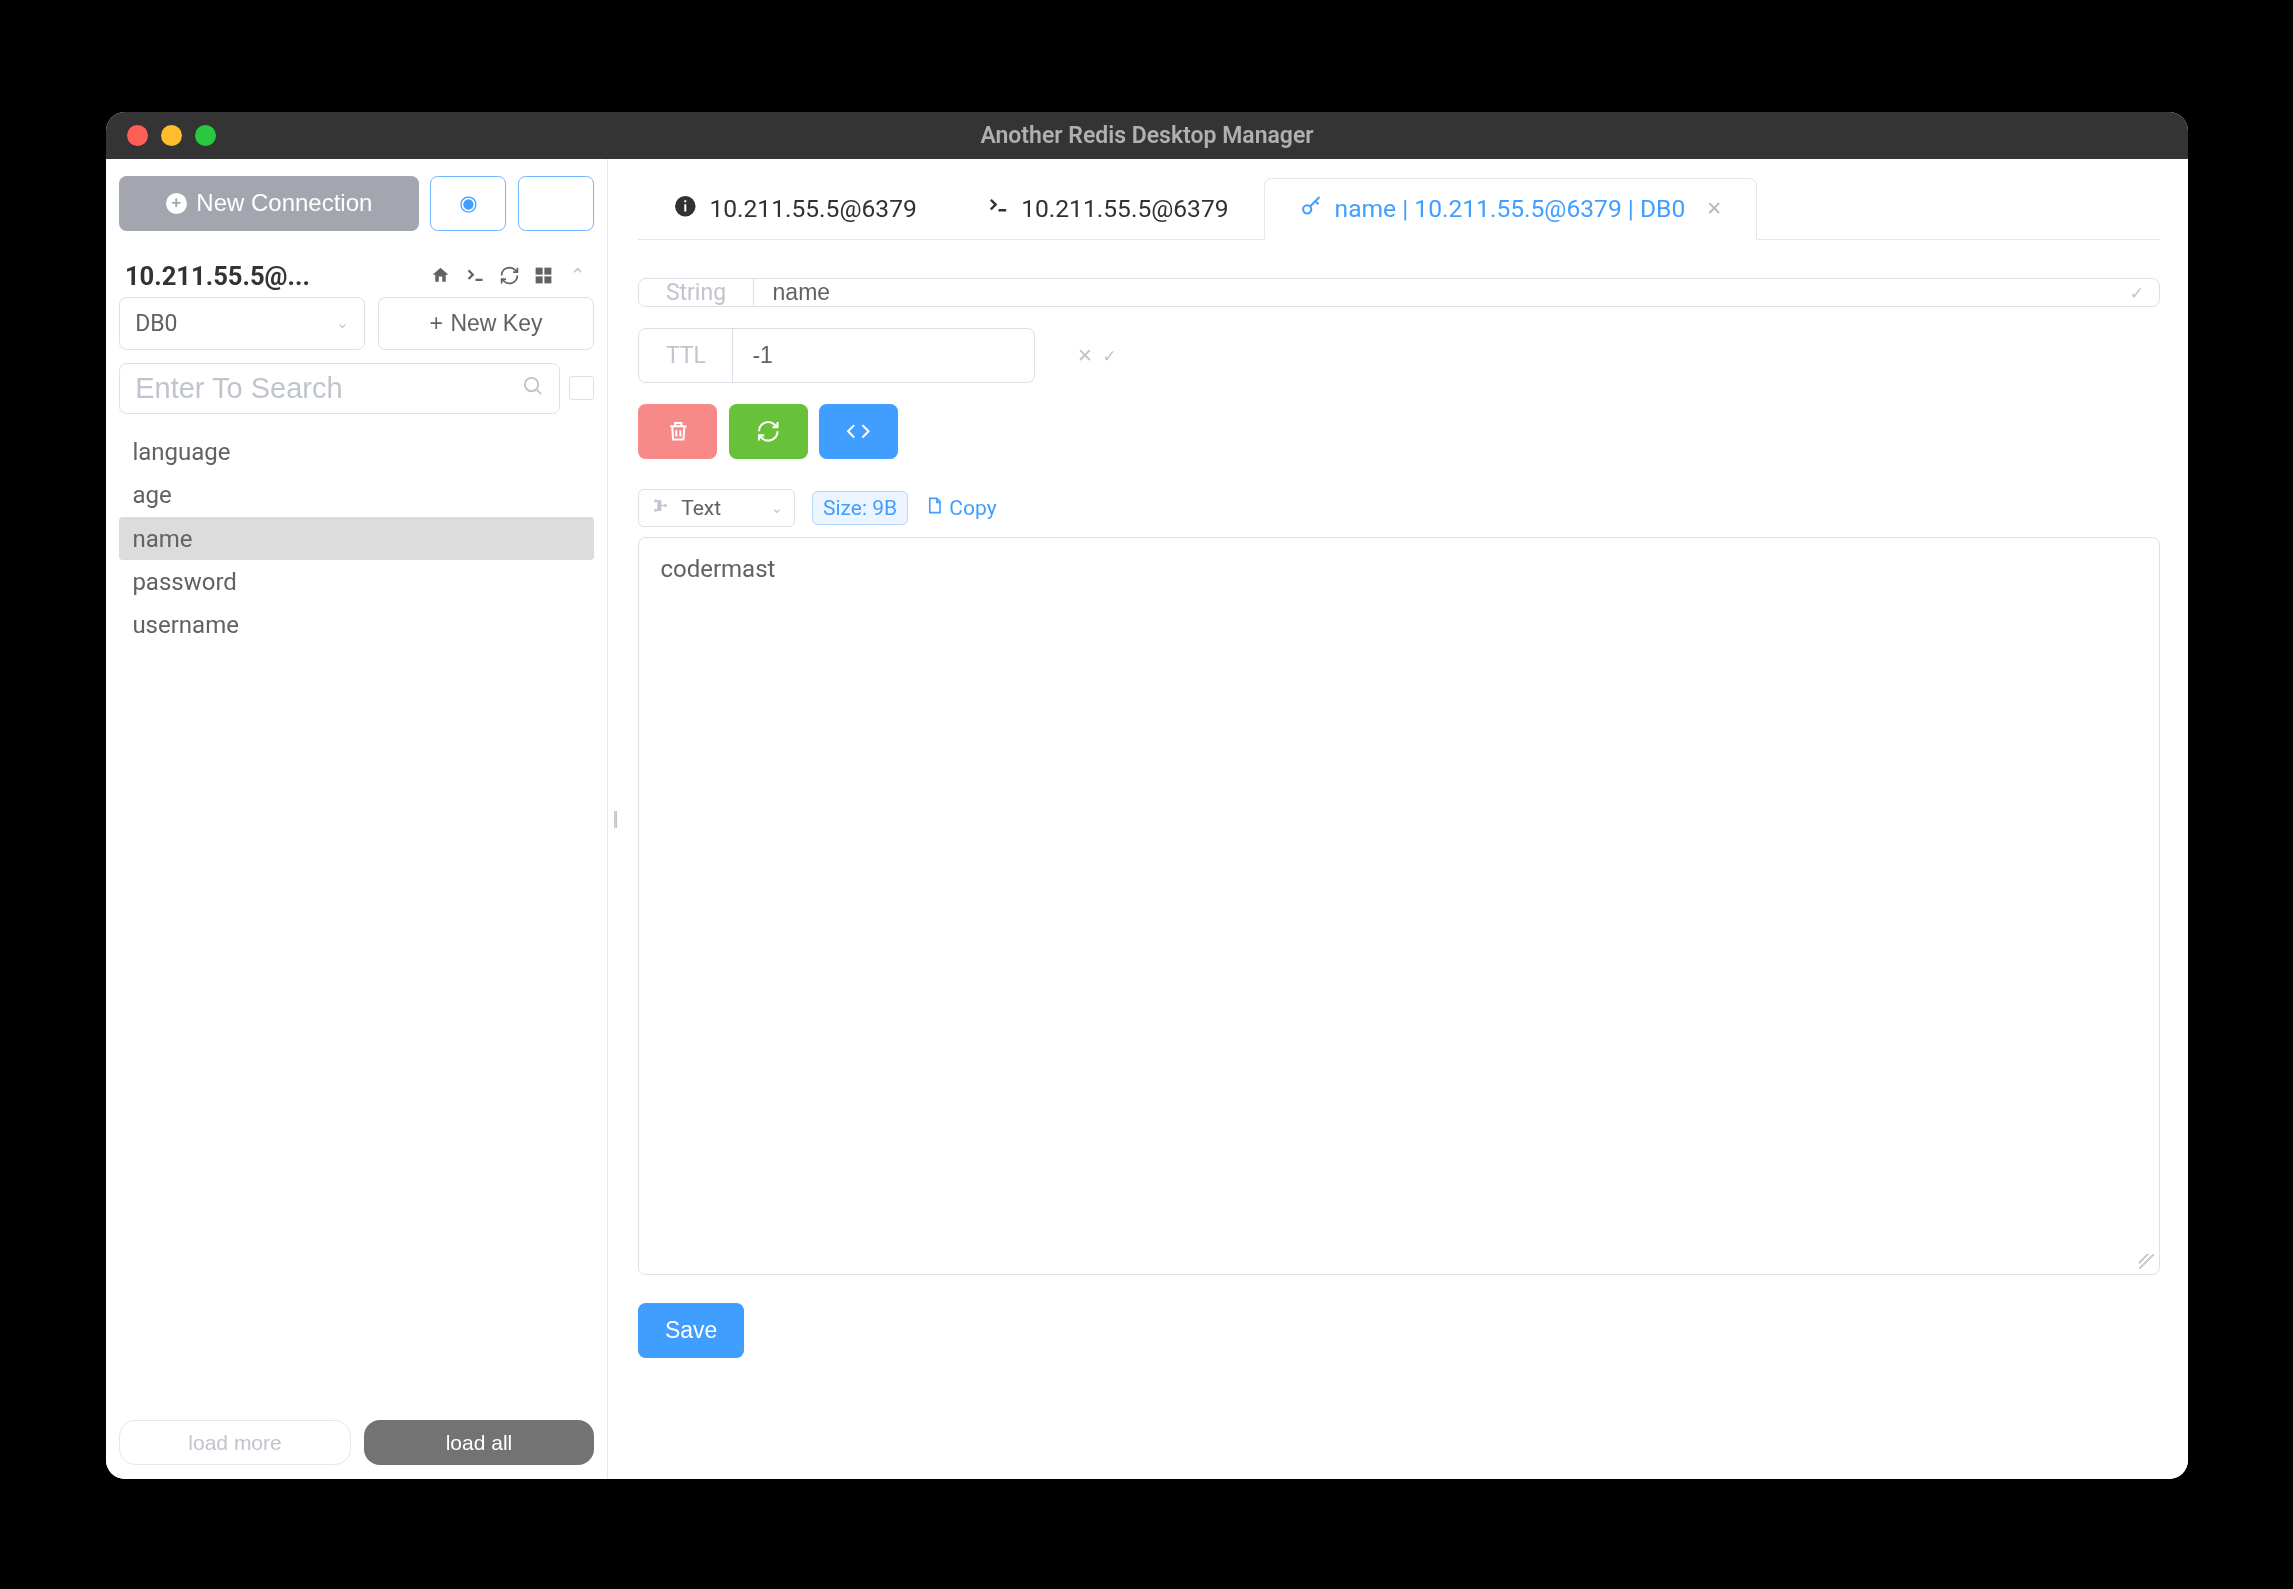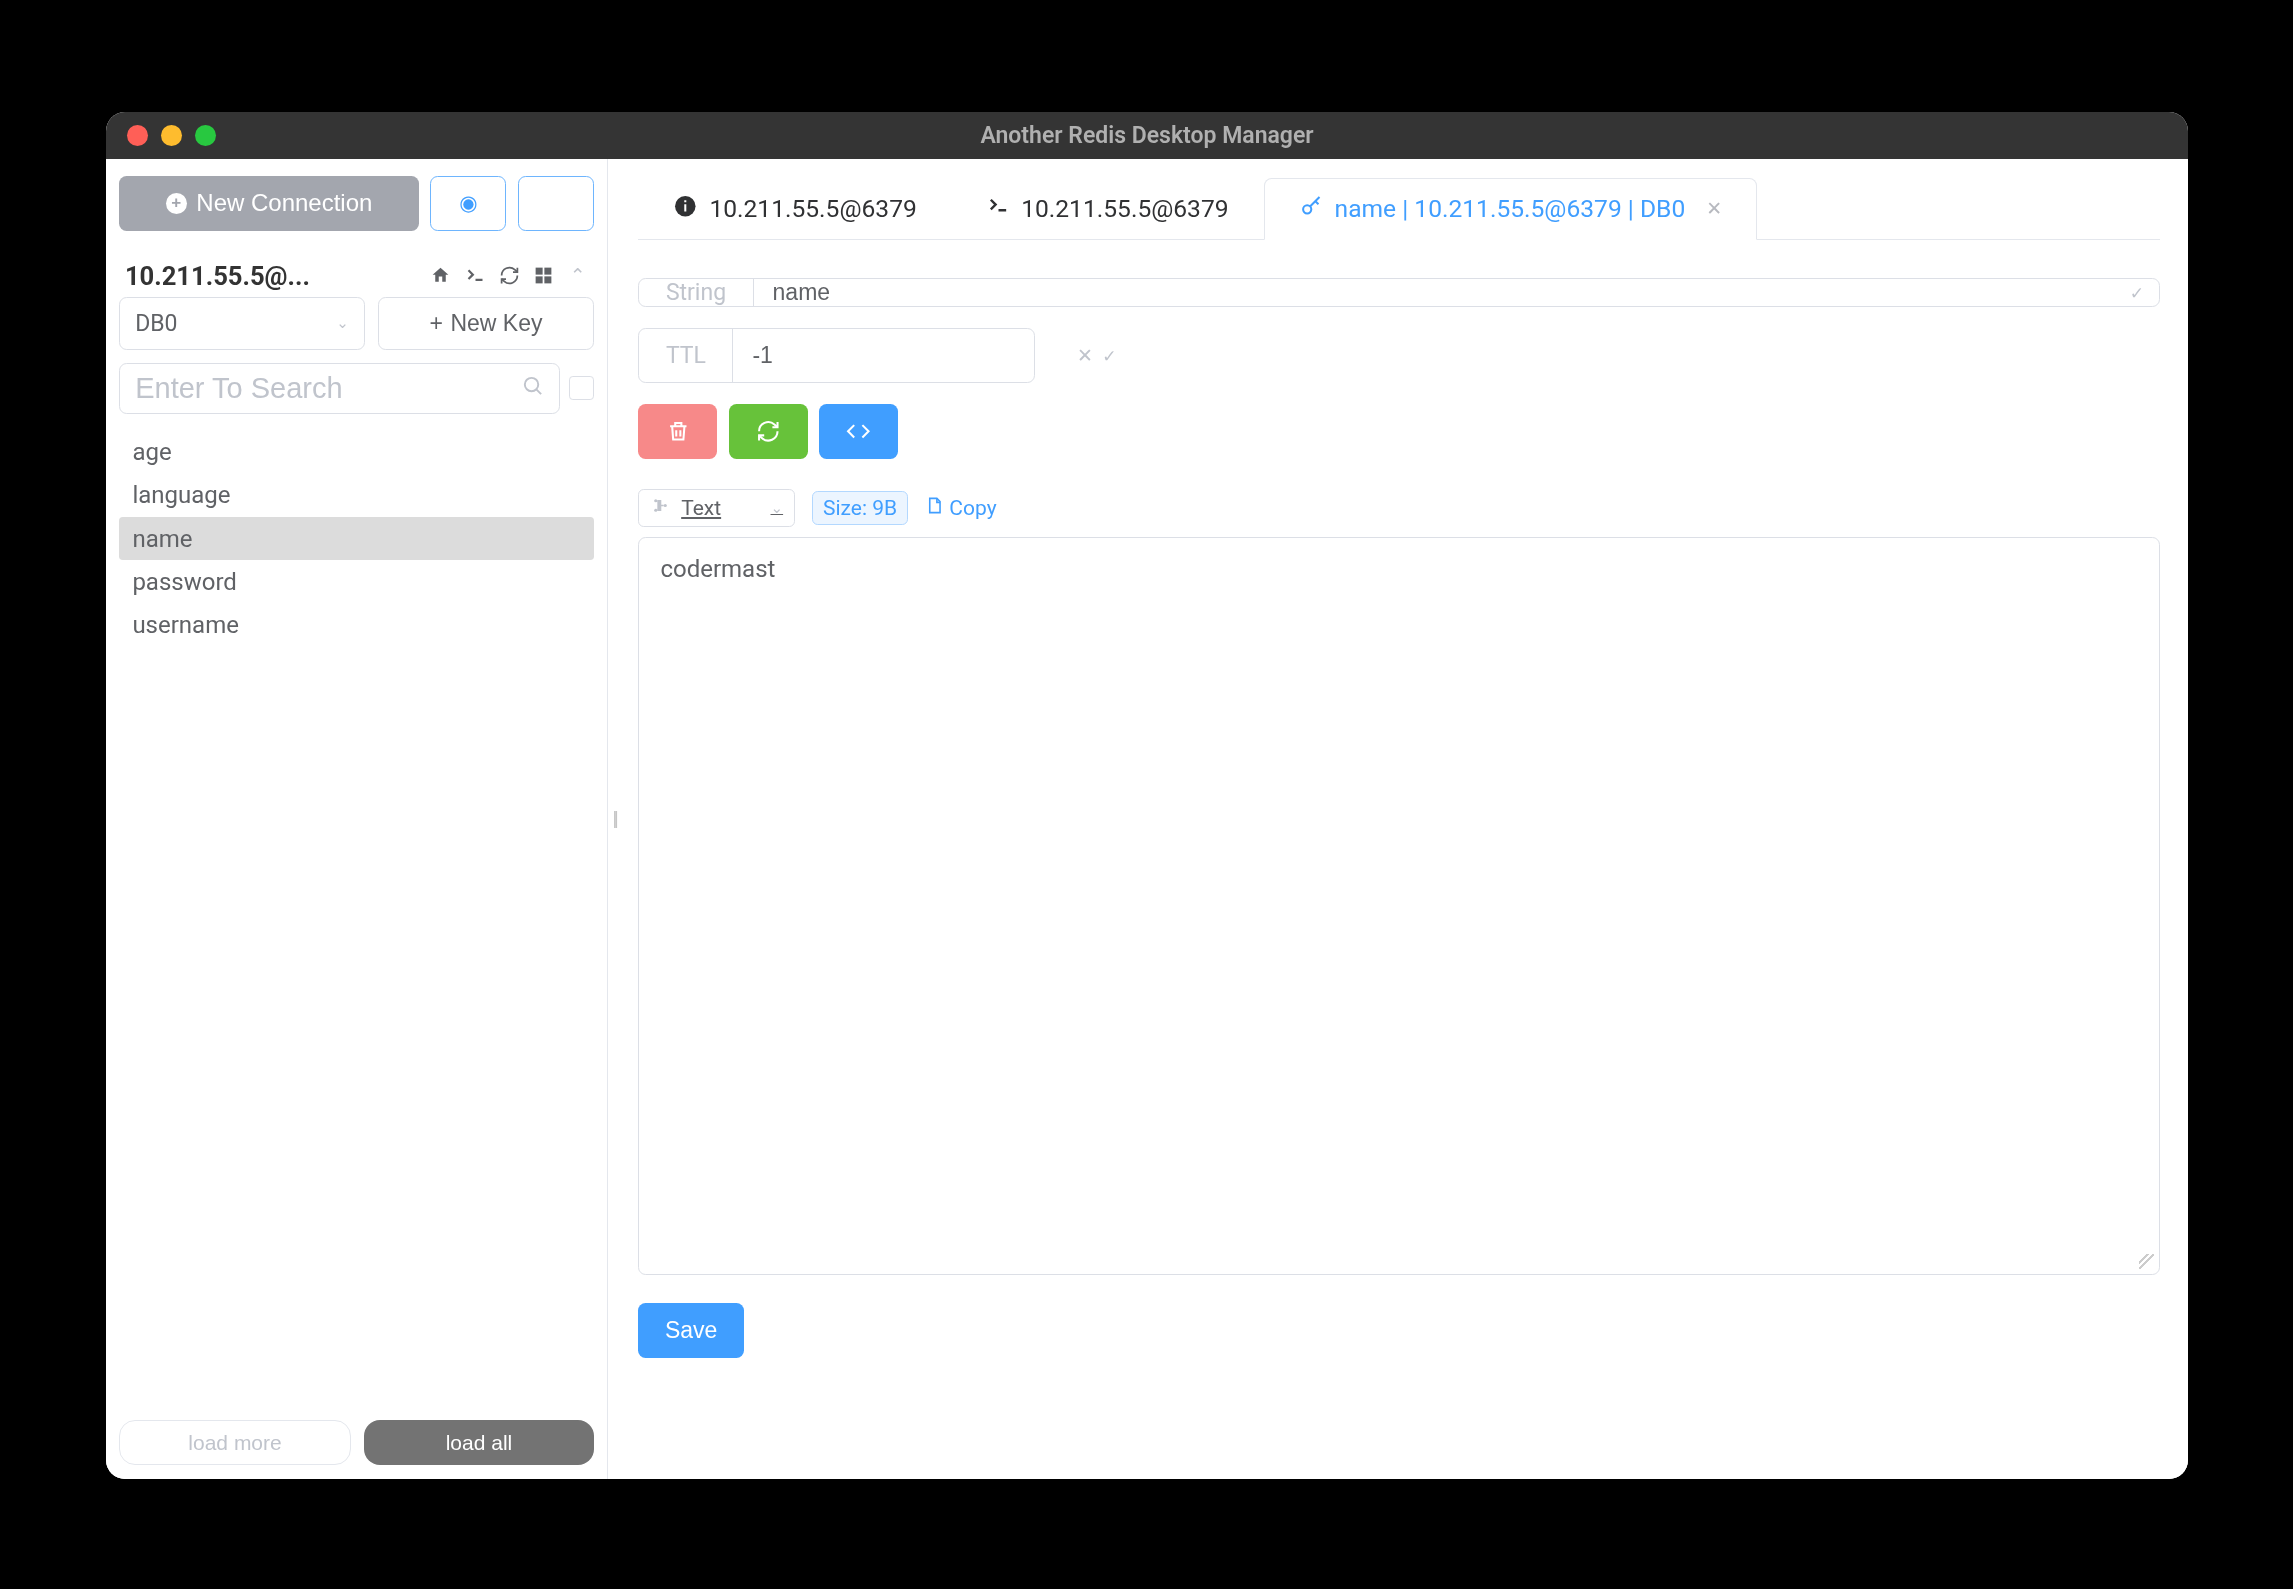--- a/index.html
+++ b/index.html
@@ -347,21 +347,20 @@
       display: flex;
       align-items: center;
       border: 0.9px solid #dcdfe6;
       border-radius: 5.7px;
       height: 38px;
       padding: 0 11.4px;
       gap: 11.4px;
       color: #606266;
       font-size: 21px;
       cursor: pointer;
-      text-decoration: underline;
     }
     .view-select .tree-ic { color:#c0c4cc; }
     .badge-size {
       border: 0.9px solid #b3d8ff;
       color: #409eff;
       background:#ecf5ff;
       border-radius: 5.7px;
       padding: 3.8px 9.5px;
       font-size: 21px;
     }
@@ -490,22 +489,22 @@
             <svg width="23" height="23" viewBox="0 0 24 24" fill="none" stroke="#c0c4cc" stroke-width="2">
                 <circle cx="11" cy="11" r="7"></circle>
                 <path d="M21 21l-5-5"></path>
               </svg>
           </span>
         </div>
         <div class="search-checkbox"></div>
       </div>
 
       <div class="key-list">
+        <div class="key-item">language</div>
         <div class="key-item">age</div>
-        <div class="key-item">language</div>
         <div class="key-item selected">name</div>
         <div class="key-item">password</div>
         <div class="key-item">username</div>
       </div>
 
       <div class="sidebar-footer">
         <button class="btn-load-more">load more</button>
         <button class="btn-load-all">load all</button>
       </div>
     </div>

